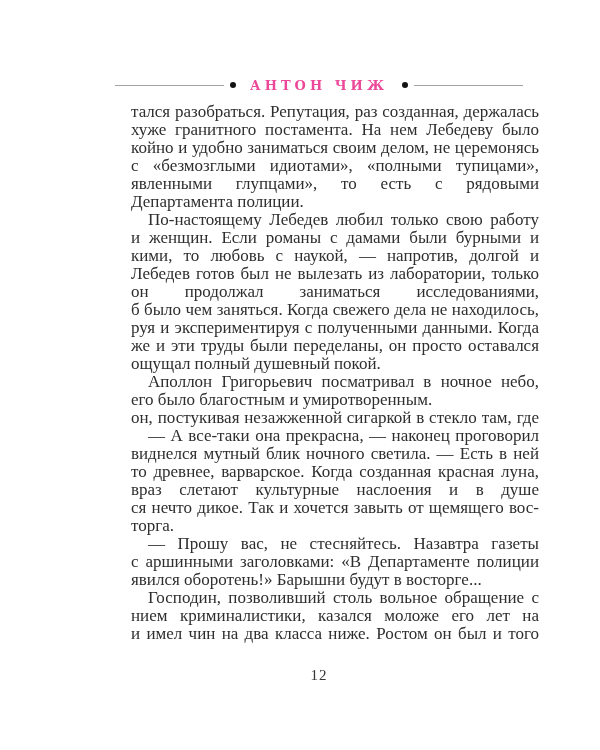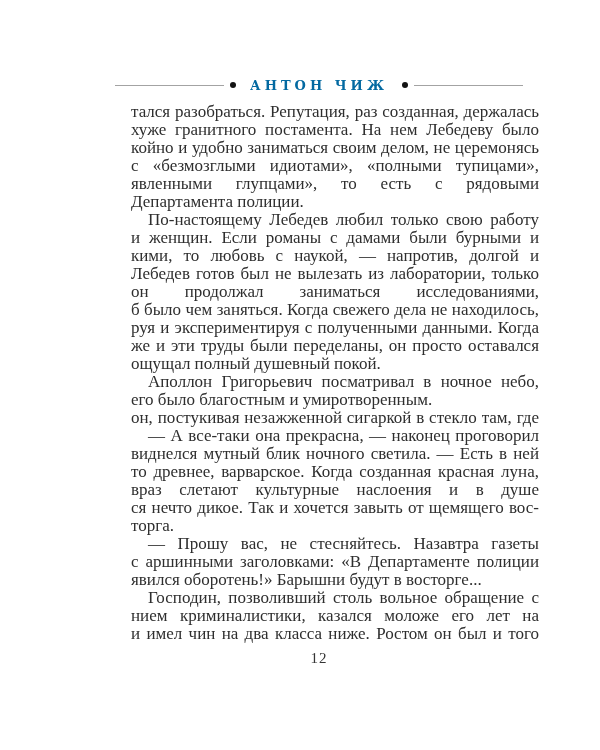--- a/index.html
+++ b/index.html
@@ -43,21 +43,21 @@
     background: #131313;
     margin: 0 6px;
     flex: 0 0 auto;
   }
   .author-name {
     flex: 0 0 auto;
     font-family: "DejaVu Serif", serif;
     font-weight: bold;
     font-size: 13px;
     letter-spacing: 4px;
-    color: #0369a1;
+    color: #ec4899;
     margin: 8px 8px;
     transform: scaleY(1.05);
     white-space: nowrap;
   }
   
   .page-text {
     position: absolute;
     top: 103px;
     left: 16px;
     width: 408px;
@@ -74,21 +74,21 @@
   }
   .text-line.last-free {
     text-align-last: left;
   }
   .text-line.indent {
     text-indent: 17px;
   }
   
   .page-number {
     position: absolute;
-    top: 650px;
+    top: 667px;
     left: 0;
     width: 408px;
     text-align: center;
     font-size: 15px;
     color: #343434;
     letter-spacing: 1px;
   }
 </style>
 </head>
 <body>

